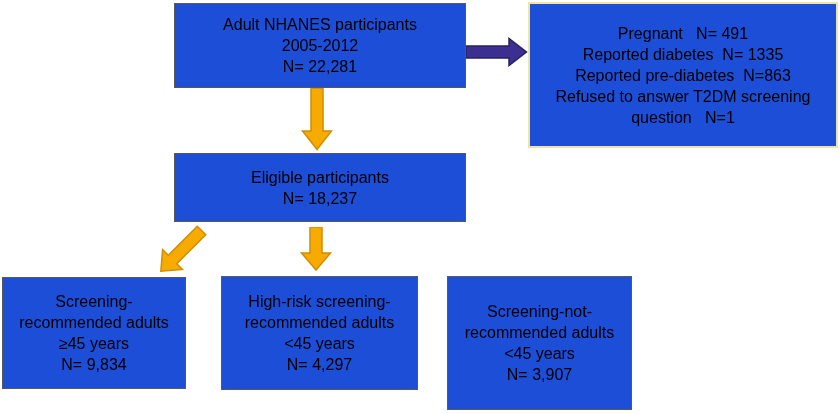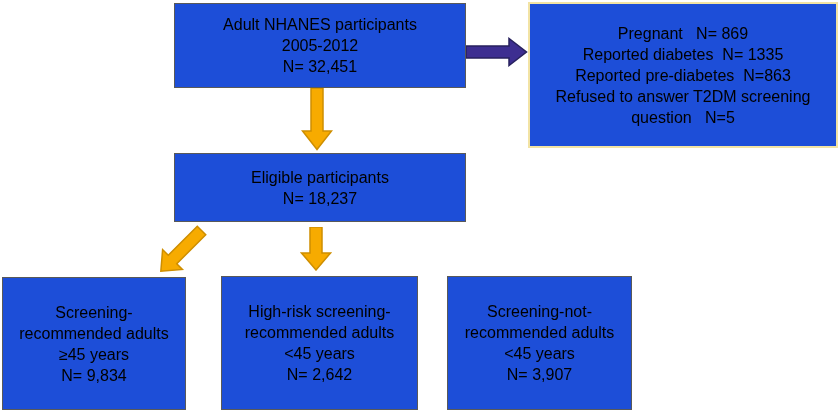--- a/index.html
+++ b/index.html
@@ -23,68 +23,68 @@
     align-items: center;
     text-align: center;
     font-size: 16px;
     line-height: 21px;
   }
   .line { white-space: pre-wrap; }
   #top-box       { left: 174px; top: 3px;   width: 292px; height: 85px; }
   #exclusion-box { left: 528px; top: 2px;   width: 310px; height: 146px;
                    border: 2px solid var(--exclusion-border, #F2E3A4); }
   #eligible-box  { left: 174px; top: 153px; width: 292px; height: 69px; }
-  #recommended-box { left: 2px;   top: 277px; width: 184px; height: 133px; }
-  #highrisk-box    { left: 221px; top: 276px; width: 197px; height: 134px; }
+  #recommended-box { left: 2px;   top: 277px; width: 184px; height: 112px; }
+  #highrisk-box    { left: 221px; top: 276px; width: 197px; height: 114px; }
   #notrec-box      { left: 447px; top: 276px; width: 185px; height: 134px; text-align: center; }
 
   .arrow { position: absolute; display: block; }
   .arrow.yellow polygon { fill: var(--arrow-yellow, #F7AB00); stroke: var(--arrow-yellow-outline, #CE8E00); stroke-width: 1.5; stroke-linejoin: miter; }
   .arrow.purple polygon { fill: var(--arrow-purple, #3D2E91); stroke: var(--arrow-purple-outline, #27215E); stroke-width: 1.5; stroke-linejoin: miter; }
   #arrow-right  { left: 466px; top: 37px; }
   #arrow-down-1 { left: 301px; top: 88px; }
   #arrow-diag   { left: 150px; top: 224px; }
   #arrow-down-2 { left: 300px; top: 227px; }
 </style>
 </head>
 <body>
 
 <div id="canvas">
 
   <div class="box" id="top-box">
     <div class="line">Adult NHANES participants</div>
     <div class="line">2005-2012</div>
-    <div class="line">N= 32,451</div>
+    <div class="line">N= 22,281</div>
   </div>
 
   <div class="box" id="exclusion-box">
-    <div class="line">Pregnant   N= 869</div>
+    <div class="line">Pregnant   N= 491</div>
     <div class="line">Reported diabetes  N= 1335</div>
     <div class="line">Reported pre-diabetes  N=863</div>
     <div class="line">Refused to answer T2DM screening</div>
-    <div class="line">question   N=5</div>
+    <div class="line">question   N=1</div>
   </div>
 
   <div class="box" id="eligible-box">
     <div class="line">Eligible participants</div>
     <div class="line">N= 18,237</div>
   </div>
 
   <div class="box" id="recommended-box">
     <div class="line">Screening-</div>
     <div class="line">recommended adults</div>
     <div class="line">≥45 years</div>
     <div class="line">N= 9,834</div>
   </div>
 
   <div class="box" id="highrisk-box">
     <div class="line">High-risk screening-</div>
     <div class="line">recommended adults</div>
     <div class="line">&lt;45 years</div>
-    <div class="line">N= 2,642</div>
+    <div class="line">N= 4,297</div>
   </div>
 
   <div class="box" id="notrec-box">
     <div class="line">Screening-not-</div>
     <div class="line">recommended adults</div>
     <div class="line">&lt;45 years</div>
     <div class="line">N= 3,907</div>
   </div>
 
   <svg class="arrow purple" id="arrow-right" width="62" height="30" viewBox="0 0 62 30">

